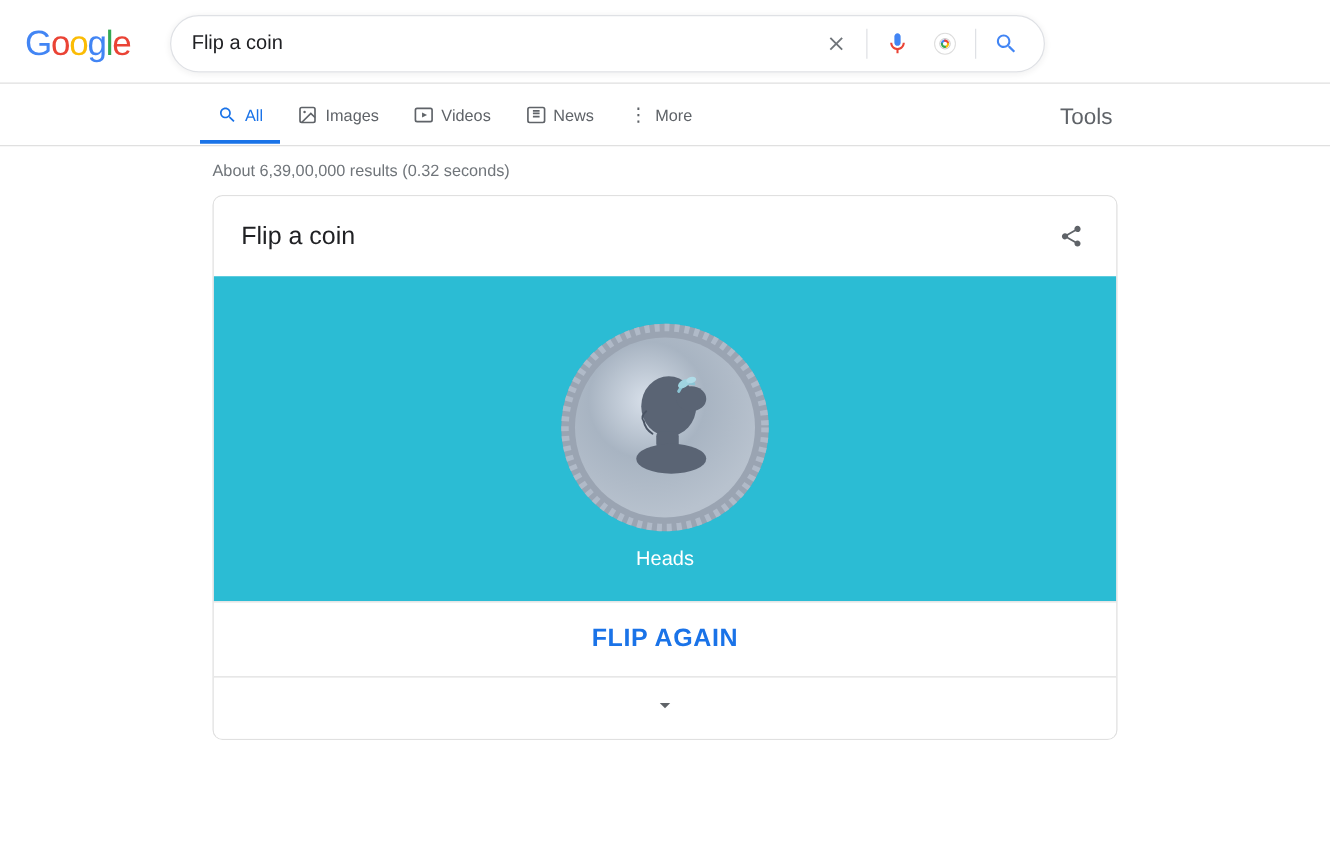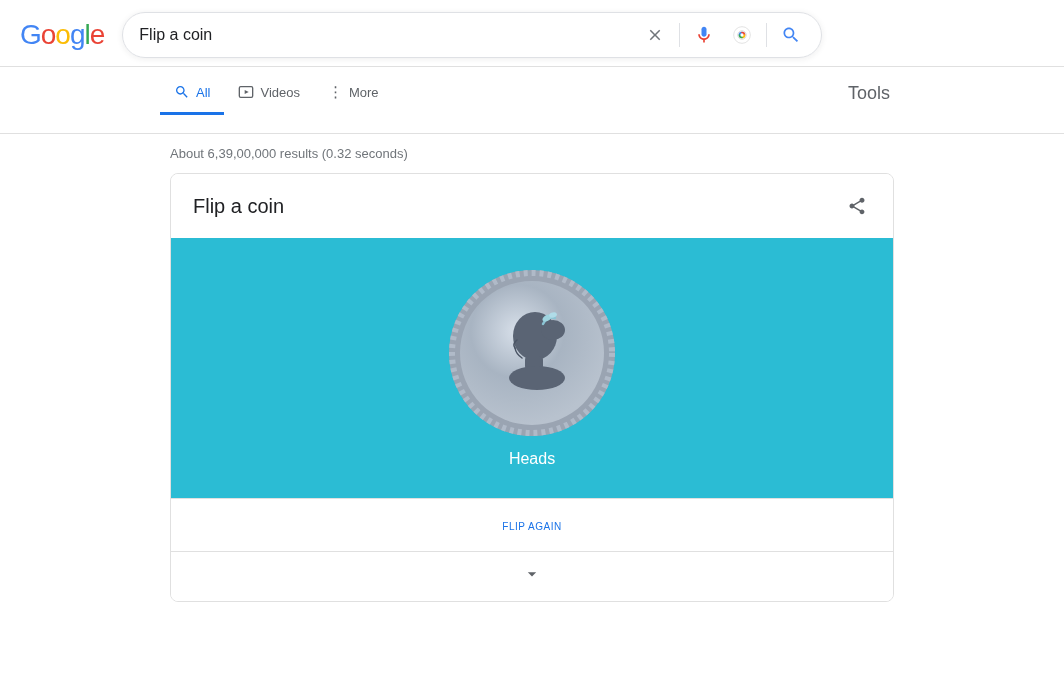--- a/index.html
+++ b/index.html
@@ -9,21 +9,21 @@
       color: #202124;
       font-size: 14px;
     }
 
     
     .header {
       display: flex;
       align-items: center;
       padding: 12px 37px 8px 20px;
       border-bottom: 1px solid #e0e0e0;
-      gap: 10px;
+      gap: 24px;
     }
 
     .logo {
       display: flex;
       align-items: center;
       flex-shrink: 0;
       margin-right: 8px;
     }
 
     .logo-text {
@@ -96,21 +96,21 @@
     .icon-divider {
       width: 1px;
       height: 24px;
       background: #dfe1e5;
     }
 
     
     .nav-tabs {
       display: flex;
       align-items: center;
-      padding: 4px 160px 17px 160px;
+      padding: 4px 160px 0 160px;
       border-bottom: 1px solid #e0e0e0;
       gap: 0;
     }
 
     .nav-tab {
       display: flex;
       align-items: center;
       gap: 6px;
       padding: 12px 14px;
       cursor: pointer;
@@ -179,21 +179,21 @@
       cursor: pointer;
       font-size: 20px;
     }
 
     
     .coin-display {
       background: #2bbcd4;
       display: flex;
       flex-direction: column;
       align-items: center;
-      justify-content: flex-start;
+      justify-content: flex-end;
       padding: 30px 20px 24px;
       min-height: 260px;
     }
 
     .coin-label {
       margin-top: 12px;
       color: #fff;
       font-size: 16px;
       font-weight: 500;
     }
@@ -203,22 +203,22 @@
       background: #fff;
       text-align: center;
       padding: 18px;
       border-top: 1px solid #e0e0e0;
     }
 
     .flip-again-btn {
       background: none;
       border: none;
       color: #1a73e8;
-      font-size: 10px;
-      font-weight: 400;
+      font-size: 20px;
+      font-weight: 700;
       letter-spacing: 0.5px;
       cursor: pointer;
       text-transform: uppercase;
     }
 
     
     .expand-area {
       background: #fff;
       text-align: center;
       padding: 12px;
@@ -284,25 +284,46 @@
     <span class="nav-tab-icon">
       <svg width="16" height="16" viewBox="0 0 24 24" fill="#1a73e8">
           <path d="M15.5 14h-.79l-.28-.27C15.41 12.59 16 11.11 16 9.5 16 5.91 13.09 3 9.5 3S3 5.91 3 9.5 5.91 16 9.5 16c1.61 0 3.09-.59 4.23-1.57l.27.28v.79l5 4.99L20.49 19l-4.99-5zm-6 0C7.01 14 5 11.99 5 9.5S7.01 5 9.5 5 14 7.01 14 9.5 11.99 14 9.5 14z"></path>
         </svg>
     </span>
     <span>All</span>
   </a>
   <a class="nav-tab">
     <span class="nav-tab-icon">
       <svg width="16" height="16" viewBox="0 0 24 24" fill="#5f6368">
+          <rect x="3" y="3" width="18" height="18" rx="2" ry="2" fill="none" stroke="#5f6368" stroke-width="2"></rect>
+          <circle cx="8.5" cy="8.5" r="1.5" fill="#5f6368"></circle>
+          <polyline points="21 15 16 10 5 21" fill="none" stroke="#5f6368" stroke-width="2"></polyline>
+        </svg>
+    </span>
+    <span>Images</span>
+  </a>
+  <a class="nav-tab">
+    <span class="nav-tab-icon">
+      <svg width="16" height="16" viewBox="0 0 24 24" fill="#5f6368">
           <rect x="2" y="4" width="20" height="16" rx="2" fill="none" stroke="#5f6368" stroke-width="2"></rect>
           <polygon points="10,9 10,15 16,12" fill="#5f6368"></polygon>
         </svg>
     </span>
     <span>Videos</span>
+  </a>
+  <a class="nav-tab">
+    <span class="nav-tab-icon">
+      <svg width="16" height="16" viewBox="0 0 24 24" fill="none" stroke="#5f6368" stroke-width="2">
+          <rect x="2" y="3" width="20" height="18" rx="2"></rect>
+          <line x1="8" y1="10" x2="16" y2="10"></line>
+          <line x1="8" y1="14" x2="16" y2="14"></line>
+          <line x1="8" y1="7" x2="16" y2="7"></line>
+        </svg>
+    </span>
+    <span>News</span>
   </a>
   <a class="nav-tab">
     <span class="nav-tab-icon">⋮</span>
     <span>More</span>
   </a>
   <div class="nav-tools">
     <span>Tools</span>
   </div>
 </div>
 

